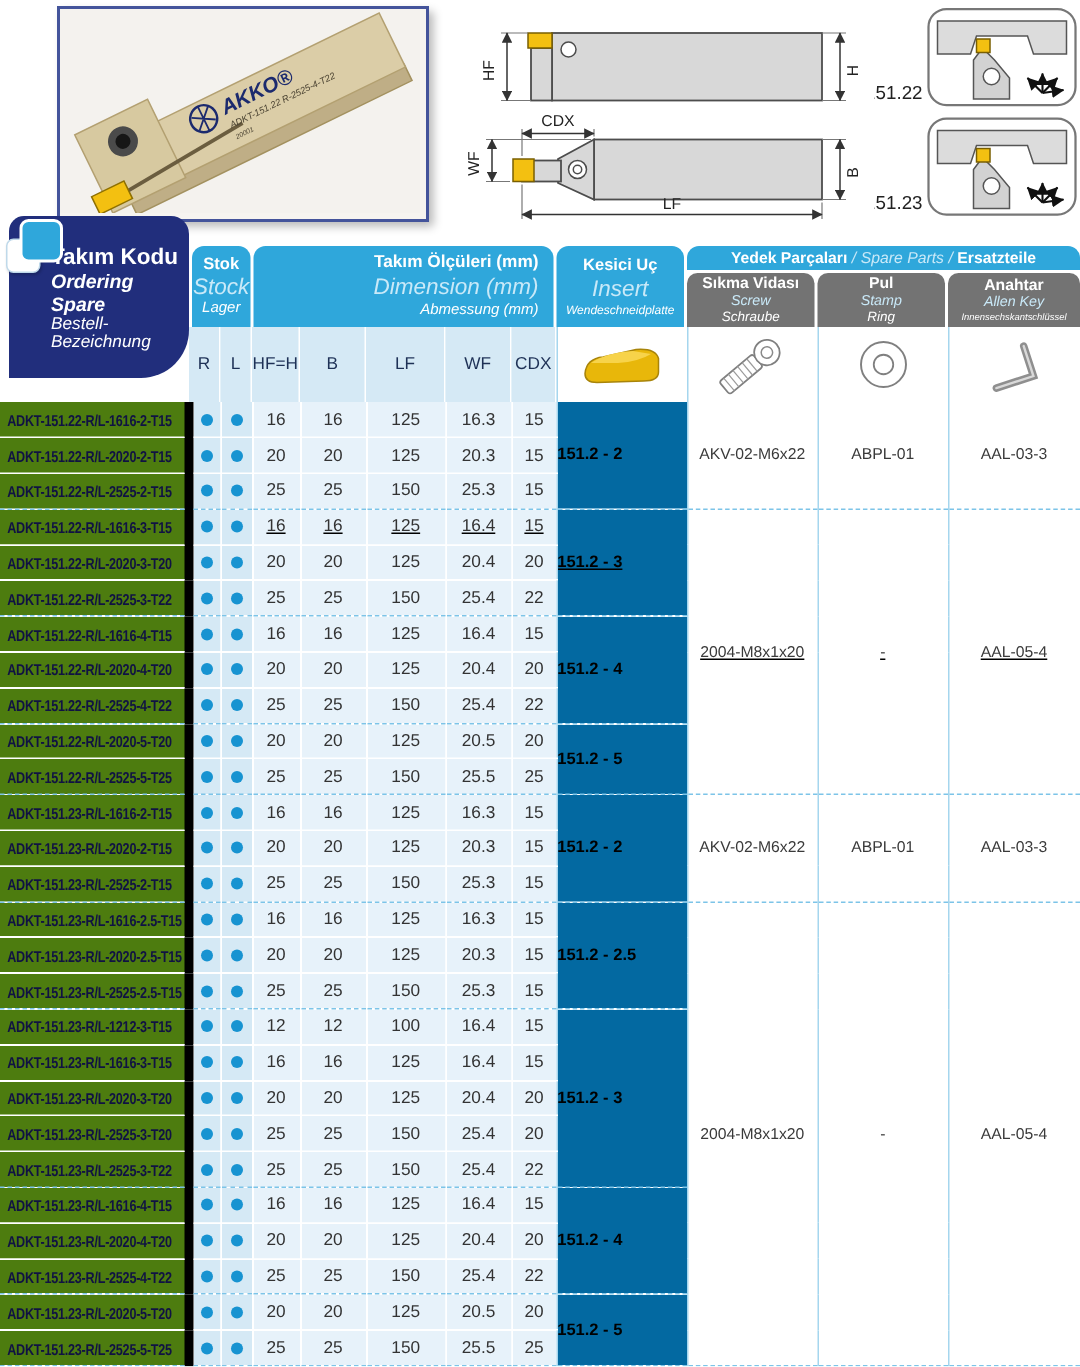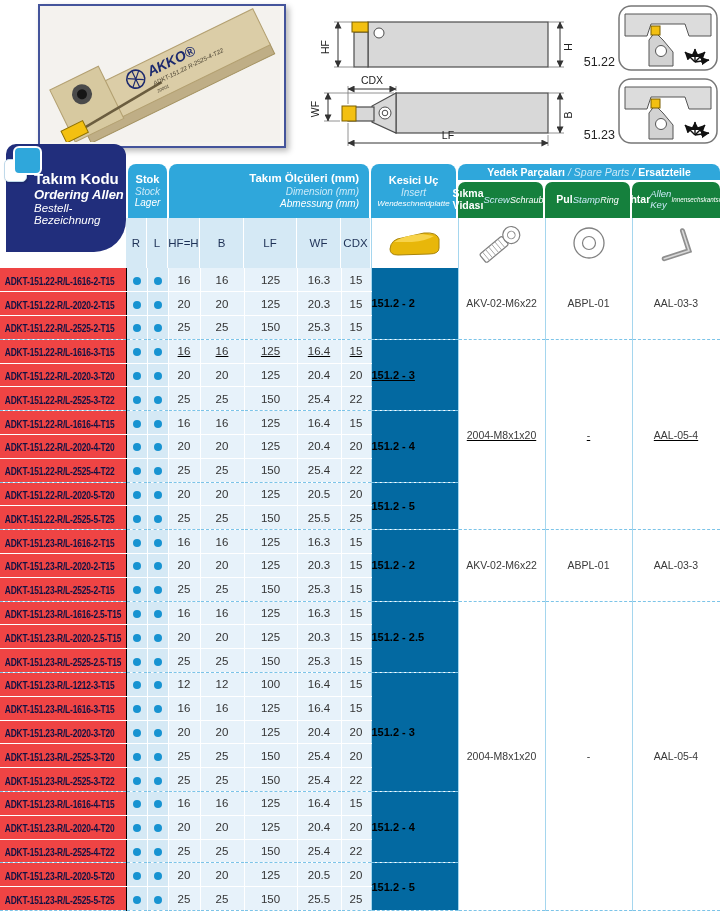--- a/index.html
+++ b/index.html
@@ -21,51 +21,51 @@
   #corner-icon{position:absolute;left:4px;top:146px;width:40px;height:40px;z-index:3;}
   #corner-icon .w{position:absolute;left:0;top:13px;width:21px;height:21px;background:#fff;
                   border:1px solid #bfd9ea;border-radius:5px;box-shadow:1px 1px 2px rgba(0,0,0,.2);}
   #corner-icon .c{position:absolute;left:9px;top:0;width:25px;height:25px;background:#2fa7db;
                   border:2px solid #fff;border-radius:6px;}
 
   .hpanel{position:absolute;top:164px;height:54px;background:#2fa7db;border-radius:8px 8px 0 0;
           display:flex;flex-direction:column;justify-content:center;align-items:center;
           color:#fff;line-height:1.18;box-sizing:border-box;}
   .hpanel .l1{font-weight:bold;font-size:11px;}
-  .hpanel .l2{font-style:italic;font-size:10px;color:#c9e9f8;}
+  .hpanel .l2{font-style:italic;font-size:15px;color:#c9e9f8;}
   .hpanel .l3{font-style:italic;font-size:10px;}
   #p-dims{align-items:flex-end;padding-right:10px;}
   #p-dims .l1{font-size:11.5px;}
   #p-kesici .l3{font-size:8px;}
 
   .ystrip{position:absolute;left:458px;top:164px;width:262px;height:16px;background:#2fa7db;
           border-radius:8px 8px 0 0;display:flex;justify-content:center;align-items:center;
           font-size:10.5px;color:#fff;gap:3px;}
   .ystrip .ys-tr{font-weight:bold;}
   .ystrip .ys-en{font-style:italic;color:#c9e9f8;}
   .ystrip .ys-de{font-weight:bold;}
 
-  .spanel{position:absolute;top:182px;height:36px;background:#15803d;border-radius:7px 7px 0 0;
-          display:flex;flex-direction:row;justify-content:center;align-items:center;
+  .spanel{position:absolute;top:182px;height:36px;background:#737373;border-radius:7px 7px 0 0;
+          display:flex;flex-direction:column;justify-content:center;align-items:center;
           color:#fff;line-height:1.12;}
   .spanel .l1{font-weight:bold;font-size:10.5px;}
   .spanel .l2{font-style:italic;font-size:9.5px;color:#c9e9f8;}
   .spanel .l3{font-style:italic;font-size:9px;}
   #p-key .l3{font-size:6.3px;}
 
   .collab{position:absolute;top:218px;height:50px;background:#d5e9f5;border-right:1px solid #fff;
           box-sizing:border-box;display:flex;align-items:center;justify-content:center;
           font-size:11.5px;color:#1e3156;}
   .imgcell{position:absolute;top:218px;height:50px;background:#fff;border-left:1px solid #a5d6ee;
            box-sizing:border-box;display:flex;align-items:center;justify-content:center;}
 
   
   #dtable{position:absolute;top:268px;left:0;width:720px;border-collapse:collapse;table-layout:fixed;}
   #dtable td{padding:0;vertical-align:middle;overflow:hidden;}
-  .c-code{background:#ef4444;border-right:1px solid #000000;border-bottom:1px solid #fff;text-align:center;}
+  .c-code{background:#4d7c0f;border-right:6px solid #000000;border-bottom:1px solid #fff;text-align:center;}
   .code-t{display:inline-block;transform:scaleX(.8);transform-origin:0 50%;white-space:nowrap;
           font-weight:bold;font-size:10.5px;letter-spacing:-.2px;color:#101243;padding-left:6px;}
   .c-dot{background:#d5e9f5;border-right:1px solid #fff;border-bottom:1px solid #fff;text-align:center;}
   .dot{display:inline-block;width:8px;height:8px;border-radius:50%;background:#1793d1;}
   .c-dim{background:#e7f2fa;border-right:1px solid #fff;border-bottom:1px solid #fff;
          text-align:center;font-size:11.5px;color:#333;}
   .c-cdx{border-right:1px solid #a5d6ee;}
   .c-ins{background:#0369a1;border-right:1px solid #a5d6ee;border-bottom:1px dashed #7cc4e8;
          text-align:left;font-weight:bold;font-size:11px;color:#000;}
   .c-sp{background:#fff;border-right:1px solid #a5d6ee;border-bottom:1px dashed #7cc4e8;
@@ -166,21 +166,21 @@
         <line x1="112" y1="133" x2="112" y2="120" marker-end="url(#arr2)"></line>
         <line x1="112" y1="133" x2="122" y2="123" marker-end="url(#arr2)"></line>
         <line x1="112" y1="133" x2="126" y2="131" marker-end="url(#arr2)"></line>
       </g>
       <text x="32" y="137" font-size="12.5" fill="#222" text-anchor="end">151.23</text>
     </g>
   </svg>
 
   <div class="navyblock">
     <div class="n1">Takım Kodu</div>
-    <div class="n2">Ordering Allen</div>
+    <div class="n2">Ordering Spare</div>
     <div class="n3">Bestell-Bezeichnung</div>
   </div>
   <div id="corner-icon">
     <div class="w"></div>
     <div class="c"></div>
   </div>
 
   <div class="hpanel" id="p-stok" style="left:128px;width:39px;">
     <div class="l1">Stok</div>
     <div class="l2">Stock</div>

